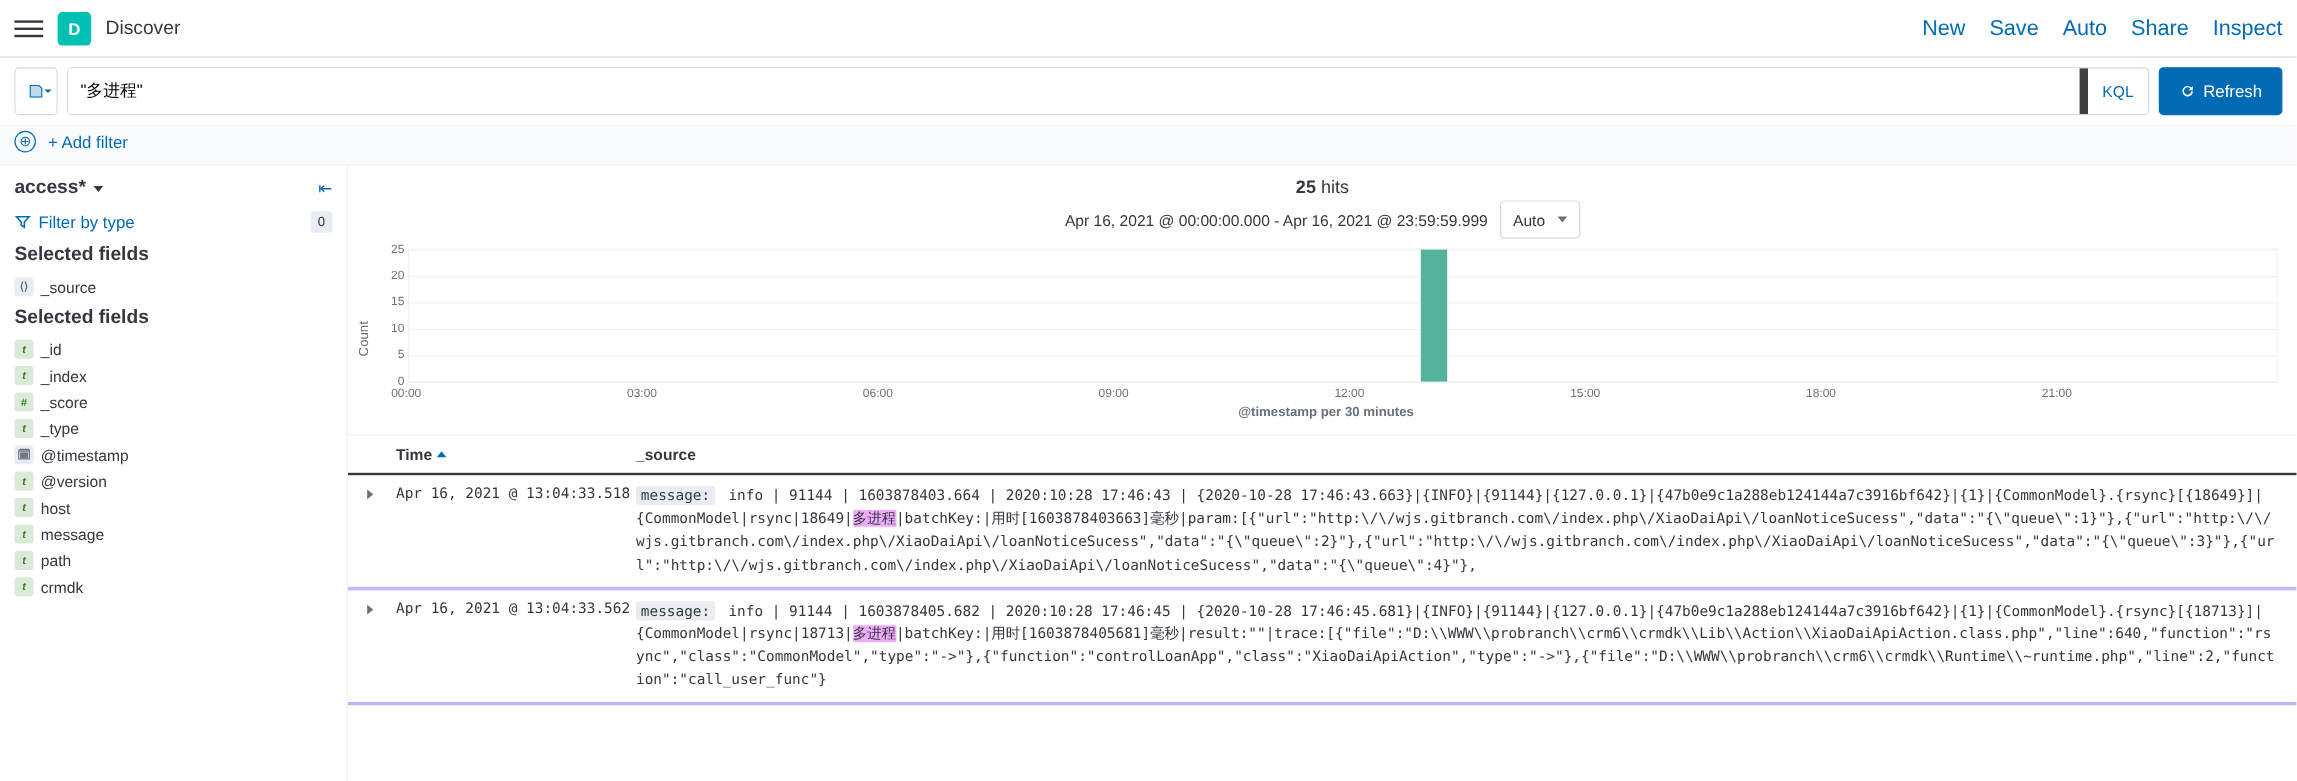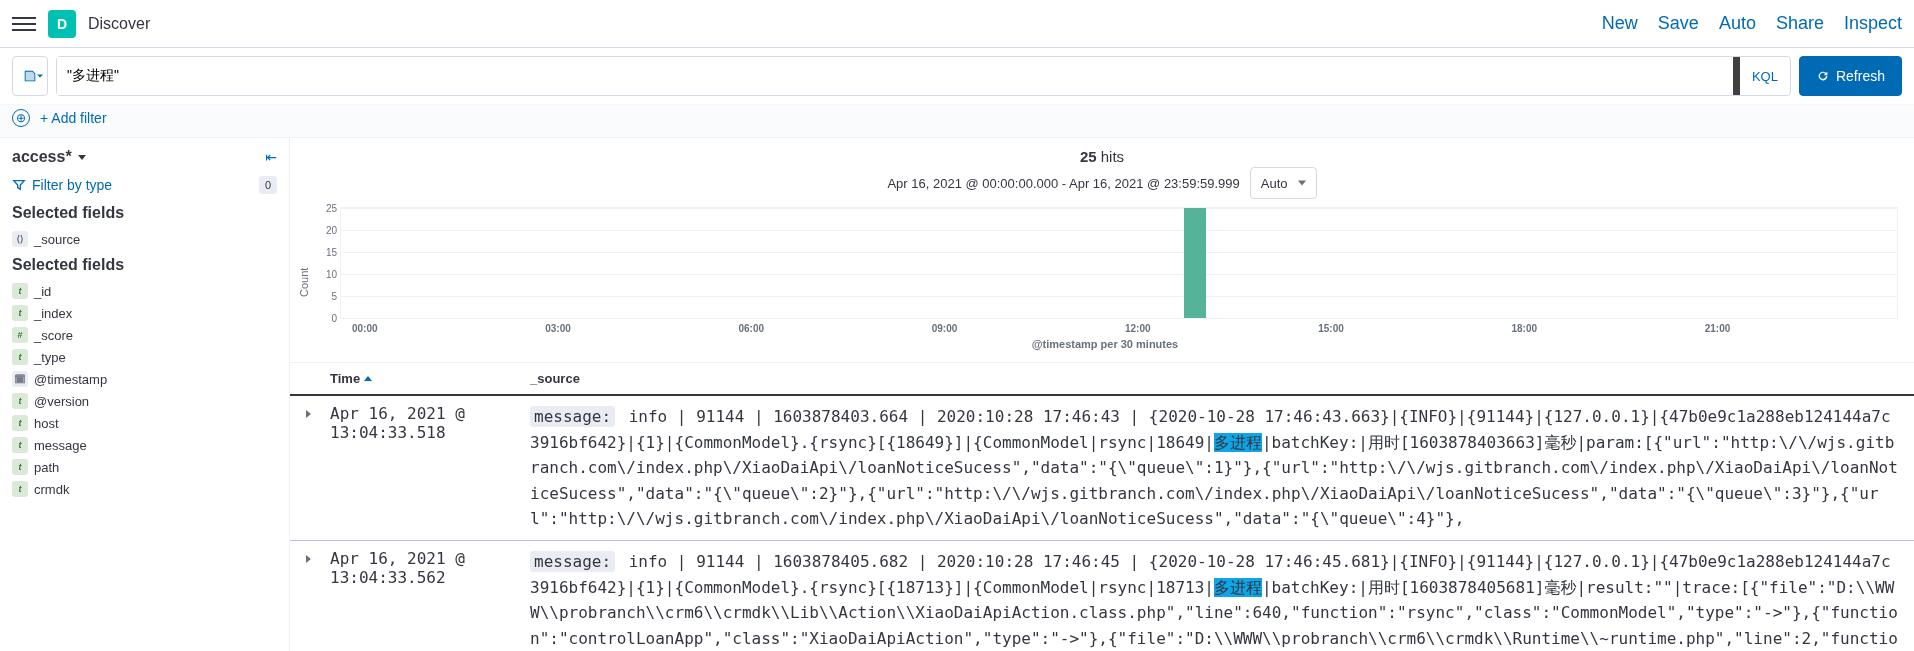--- a/index.html
+++ b/index.html
@@ -201,41 +201,40 @@
     margin-left: 28px;
     background: #fff;
   }
   .gridline { position:absolute; left:0; right:0; height:1px; background:#eef2f7; }
   .bar { position:absolute; bottom:0; width:22px; background:#54b399; }
   .ytick {
     position:absolute; right: calc(100% + 4px);
     font-size:10px; color:#69707d; transform: translateY(50%);
   }
   .xticks {
-    display:flex; margin-left:40px; font-size:10px; color:#69707d;
+    display:flex; margin-left:14px; font-size:10px; color:#69707d;
     padding-top:4px;
-    font-weight:bold;
   }
   .xtick { flex:1; text-align:left; }
   .xaxis-label { text-align:center; font-size:11px; color:#69707d; font-weight:600; padding:4px 0 8px 0; }
 
   
   .thead {
     display:flex; border-top:1px solid #eef2f7; border-bottom:2px solid #343741;
     padding: 8px 16px;
     font-size:13px; font-weight:700;
   }
   .col-expand { width:24px; }
   .col-time { width: 200px; display:flex; align-items:center; gap:4px; }
   .sort-up { width:0;height:0;border-left:4px solid transparent;border-right:4px solid transparent;border-bottom:5px solid #006bb4; }
   .col-source { flex:1; }
   .rows { overflow:hidden; }
   .row {
-    display:flex; padding: 8px 16px; border-bottom:1px solid #c4b5fd;
-    font-size:16px;
+    display:flex; padding: 8px 16px; border-bottom:3px solid #c4b5fd;
+    font-size:12px;
   }
   .expand-caret {
     width:24px; color:#69707d; cursor:pointer;
   }
   .expand-caret::before {
     content:""; display:inline-block; width:0;height:0;
     border-top:4px solid transparent;border-bottom:4px solid transparent;border-left:5px solid #69707d;
     margin-top:4px;
   }
   .cell-time {
@@ -243,21 +242,21 @@
     color:#343741;
   }
   .cell-source {
     flex:1; font-family: Menlo, Consolas, monospace;
     color:#343741; line-height:1.6; word-break: break-all;
   }
   .cell-source .tag {
     background:#e9edf3; border-radius:3px; padding:1px 4px; margin-right:4px;
     font-family: Menlo, Consolas, monospace;
   }
-  .highlight { background:#0ea5e9; }
+  .highlight { background:#f0abfc; }
 </style>
 </head>
 <body>
 
 <div class="top-bar">
   <div class="hamburger">
     <span></span>
       <span></span>
       <span></span>
   </div>

